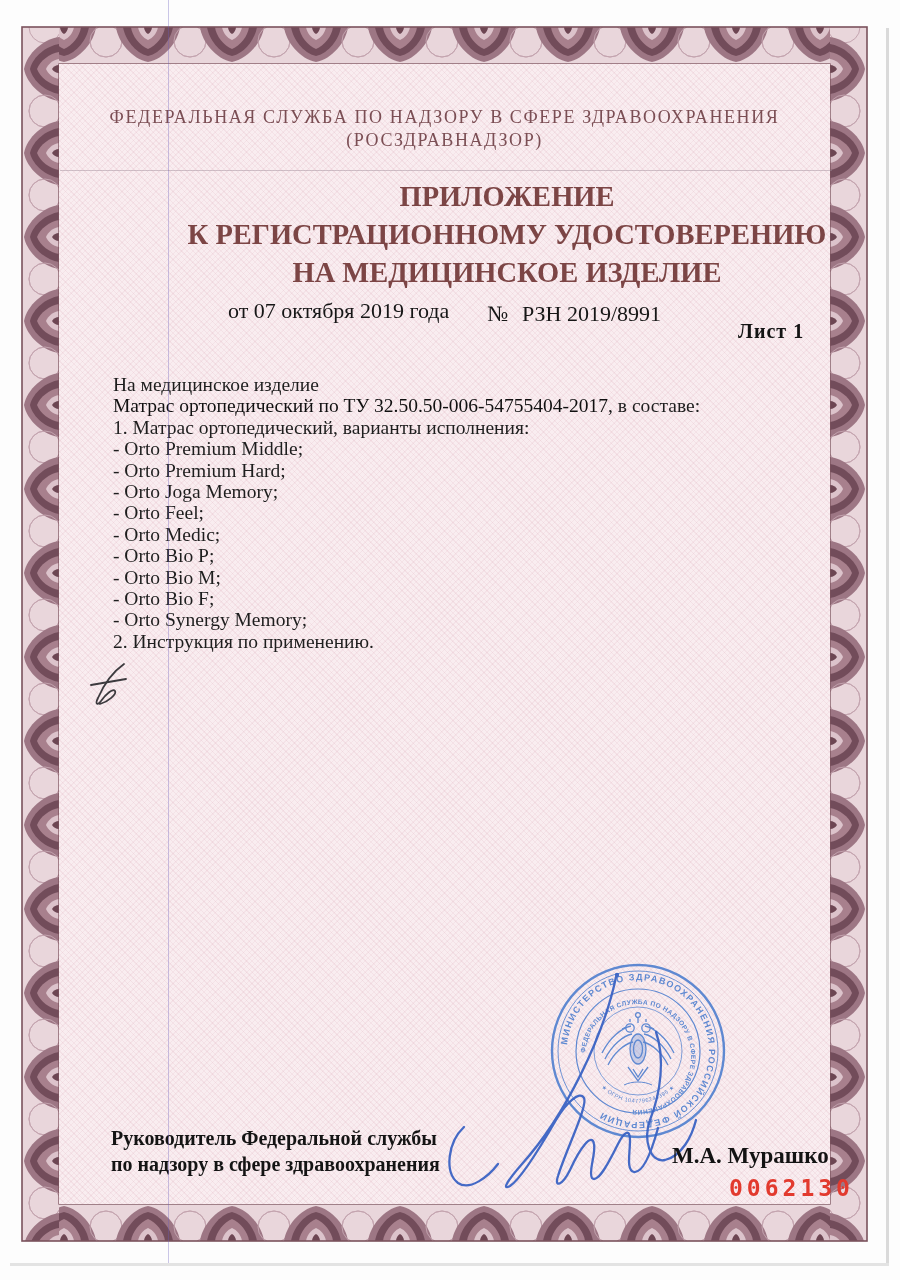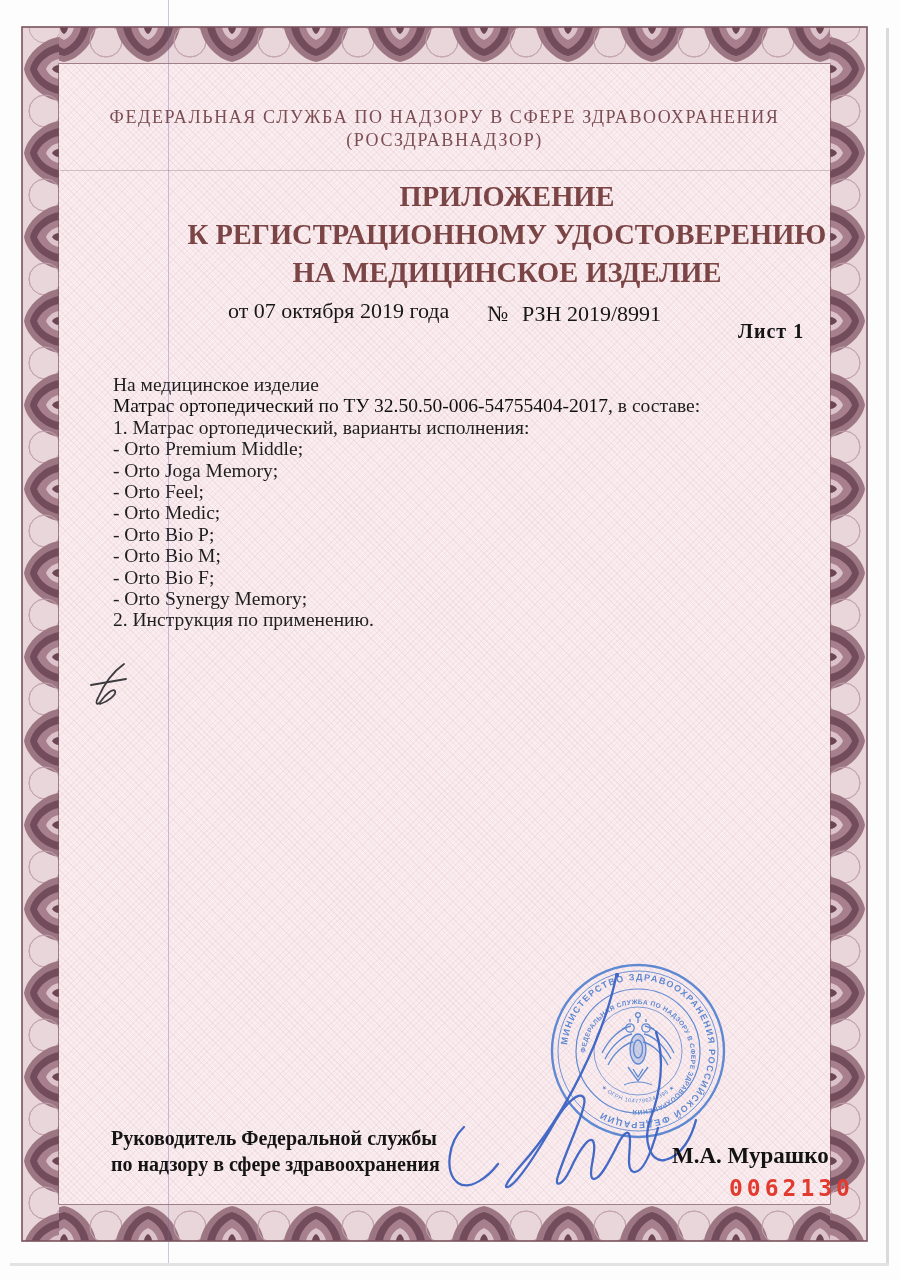--- a/index.html
+++ b/index.html
@@ -150,20 +150,21 @@
   <div class="abs date-row num-grp">
     <span class="sign">№</span><span>РЗН 2019/8991</span>
   </div>
   <div class="abs sheet">Лист 1</div>
 
   <div class="abs body-block">
     <div>На медицинское изделие</div>
     <div><span class="b">Матрас ортопедический по ТУ 32.50.50-006-54755404-2017,</span><span> в составе:</span></div>
     <div>1. Матрас ортопедический, варианты исполнения:</div>
     <div>- Orto Premium Middle;</div>
+    <div>- Orto Premium Hard;</div>
     <div>- Orto Joga Memory;</div>
     <div>- Orto Feel;</div>
     <div>- Orto Medic;</div>
     <div>- Orto Bio P;</div>
     <div>- Orto Bio M;</div>
     <div>- Orto Bio F;</div>
     <div>- Orto Synergy Memory;</div>
     <div>2. Инструкция по применению.</div>
   </div>
 

